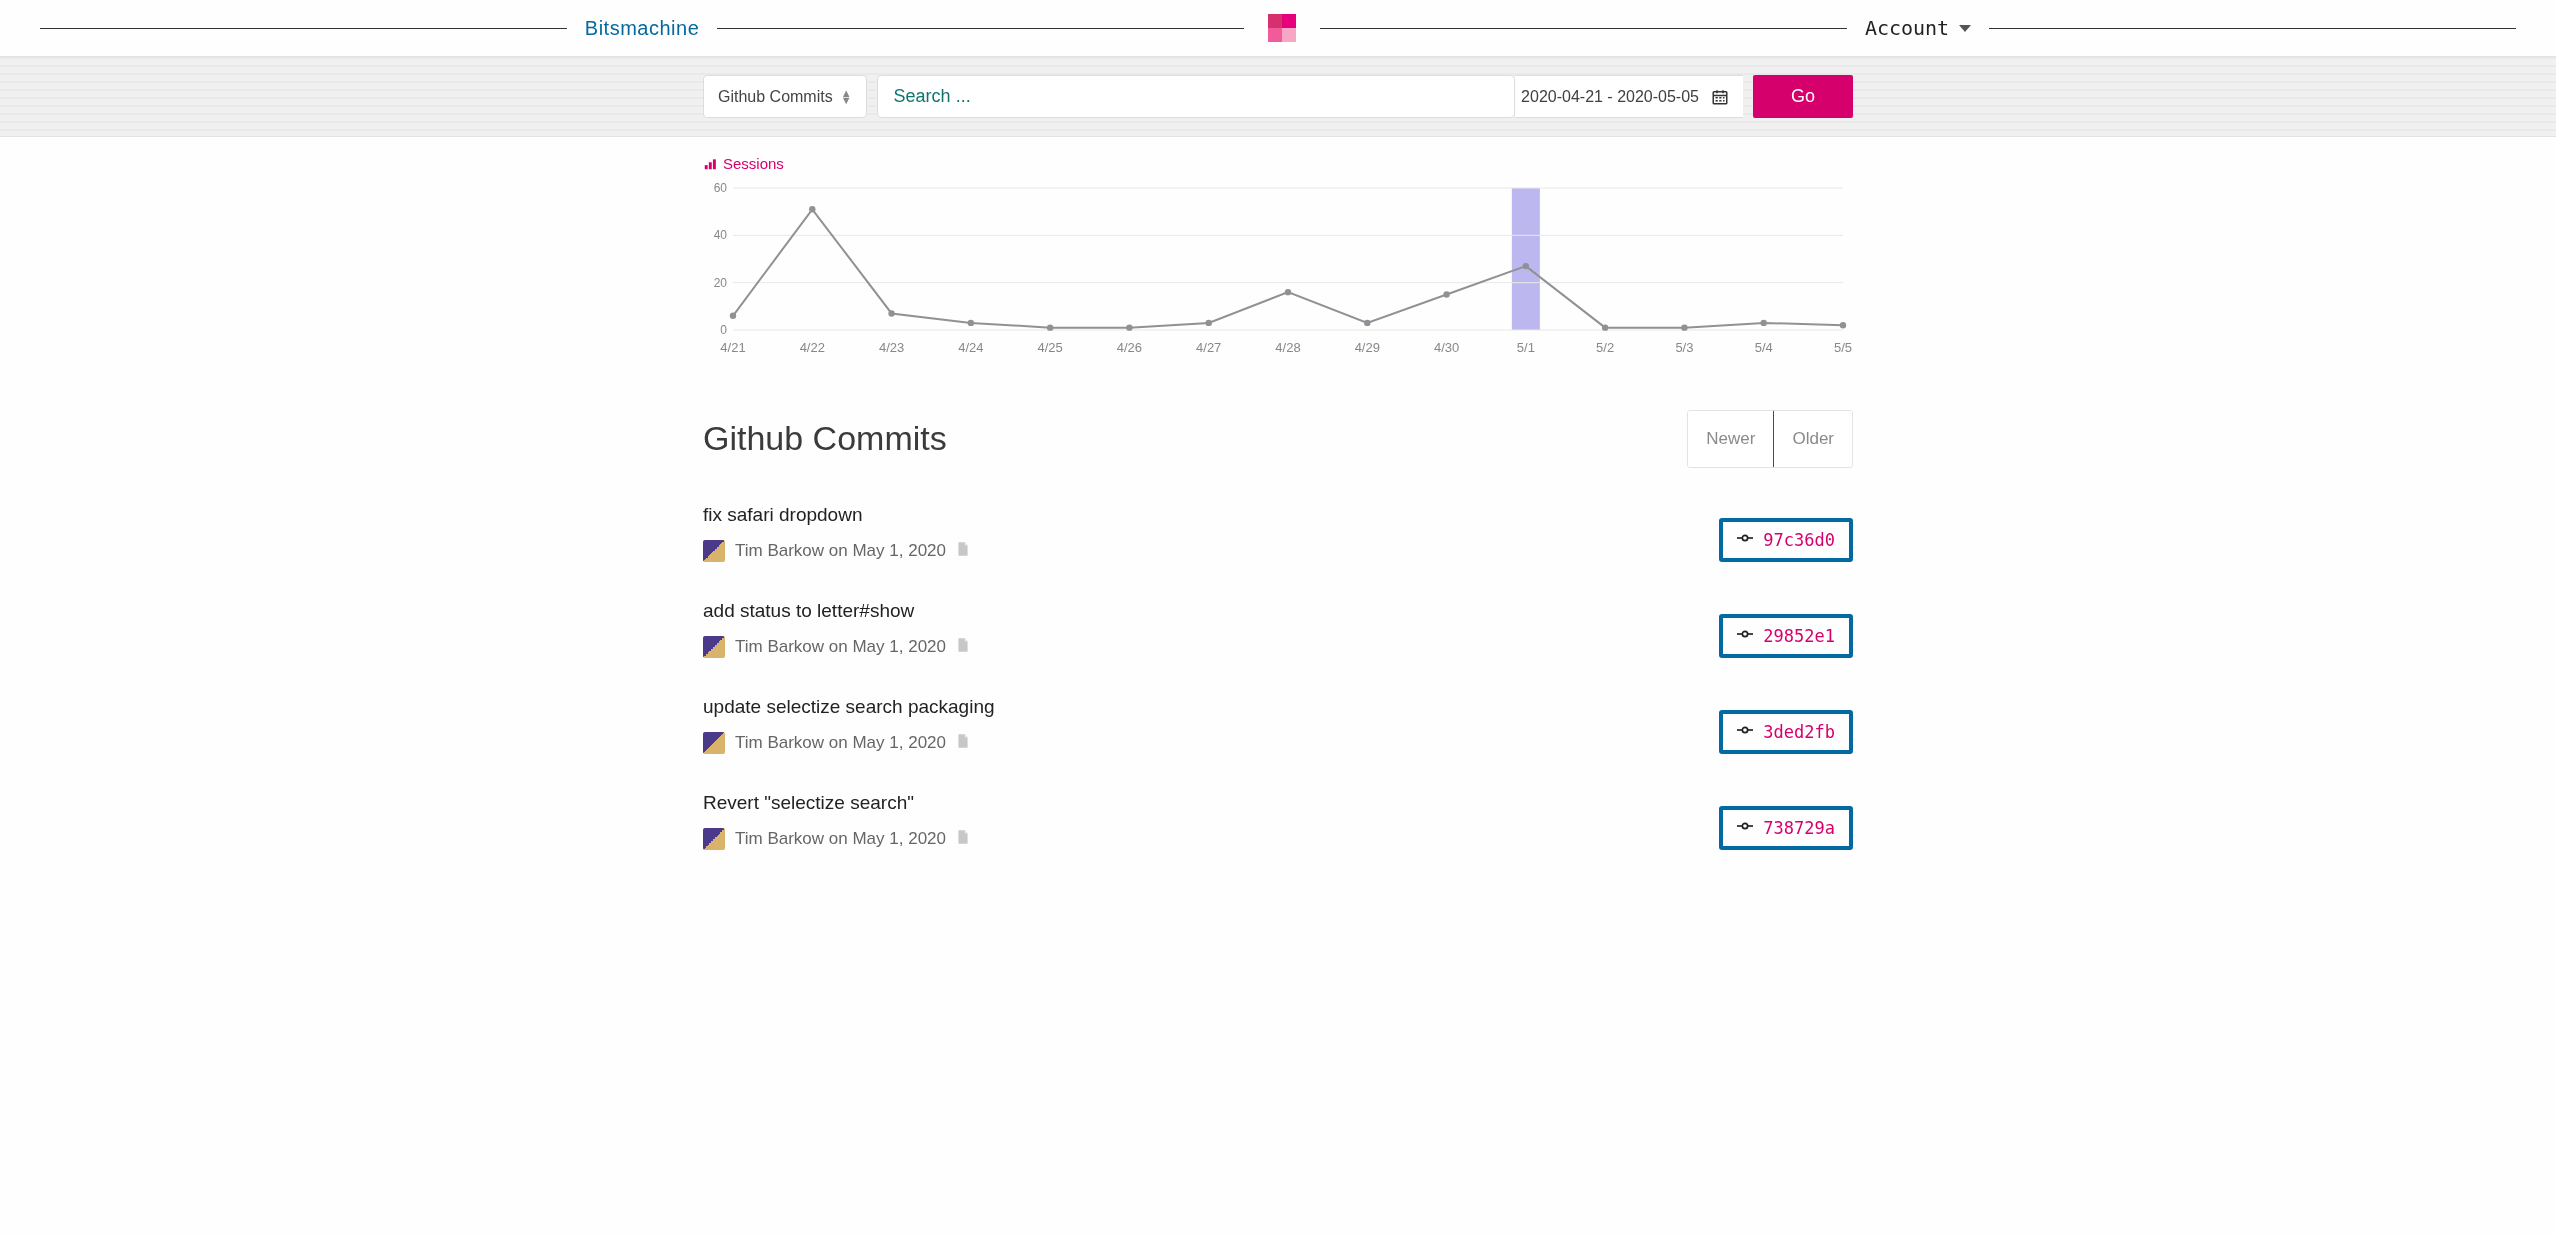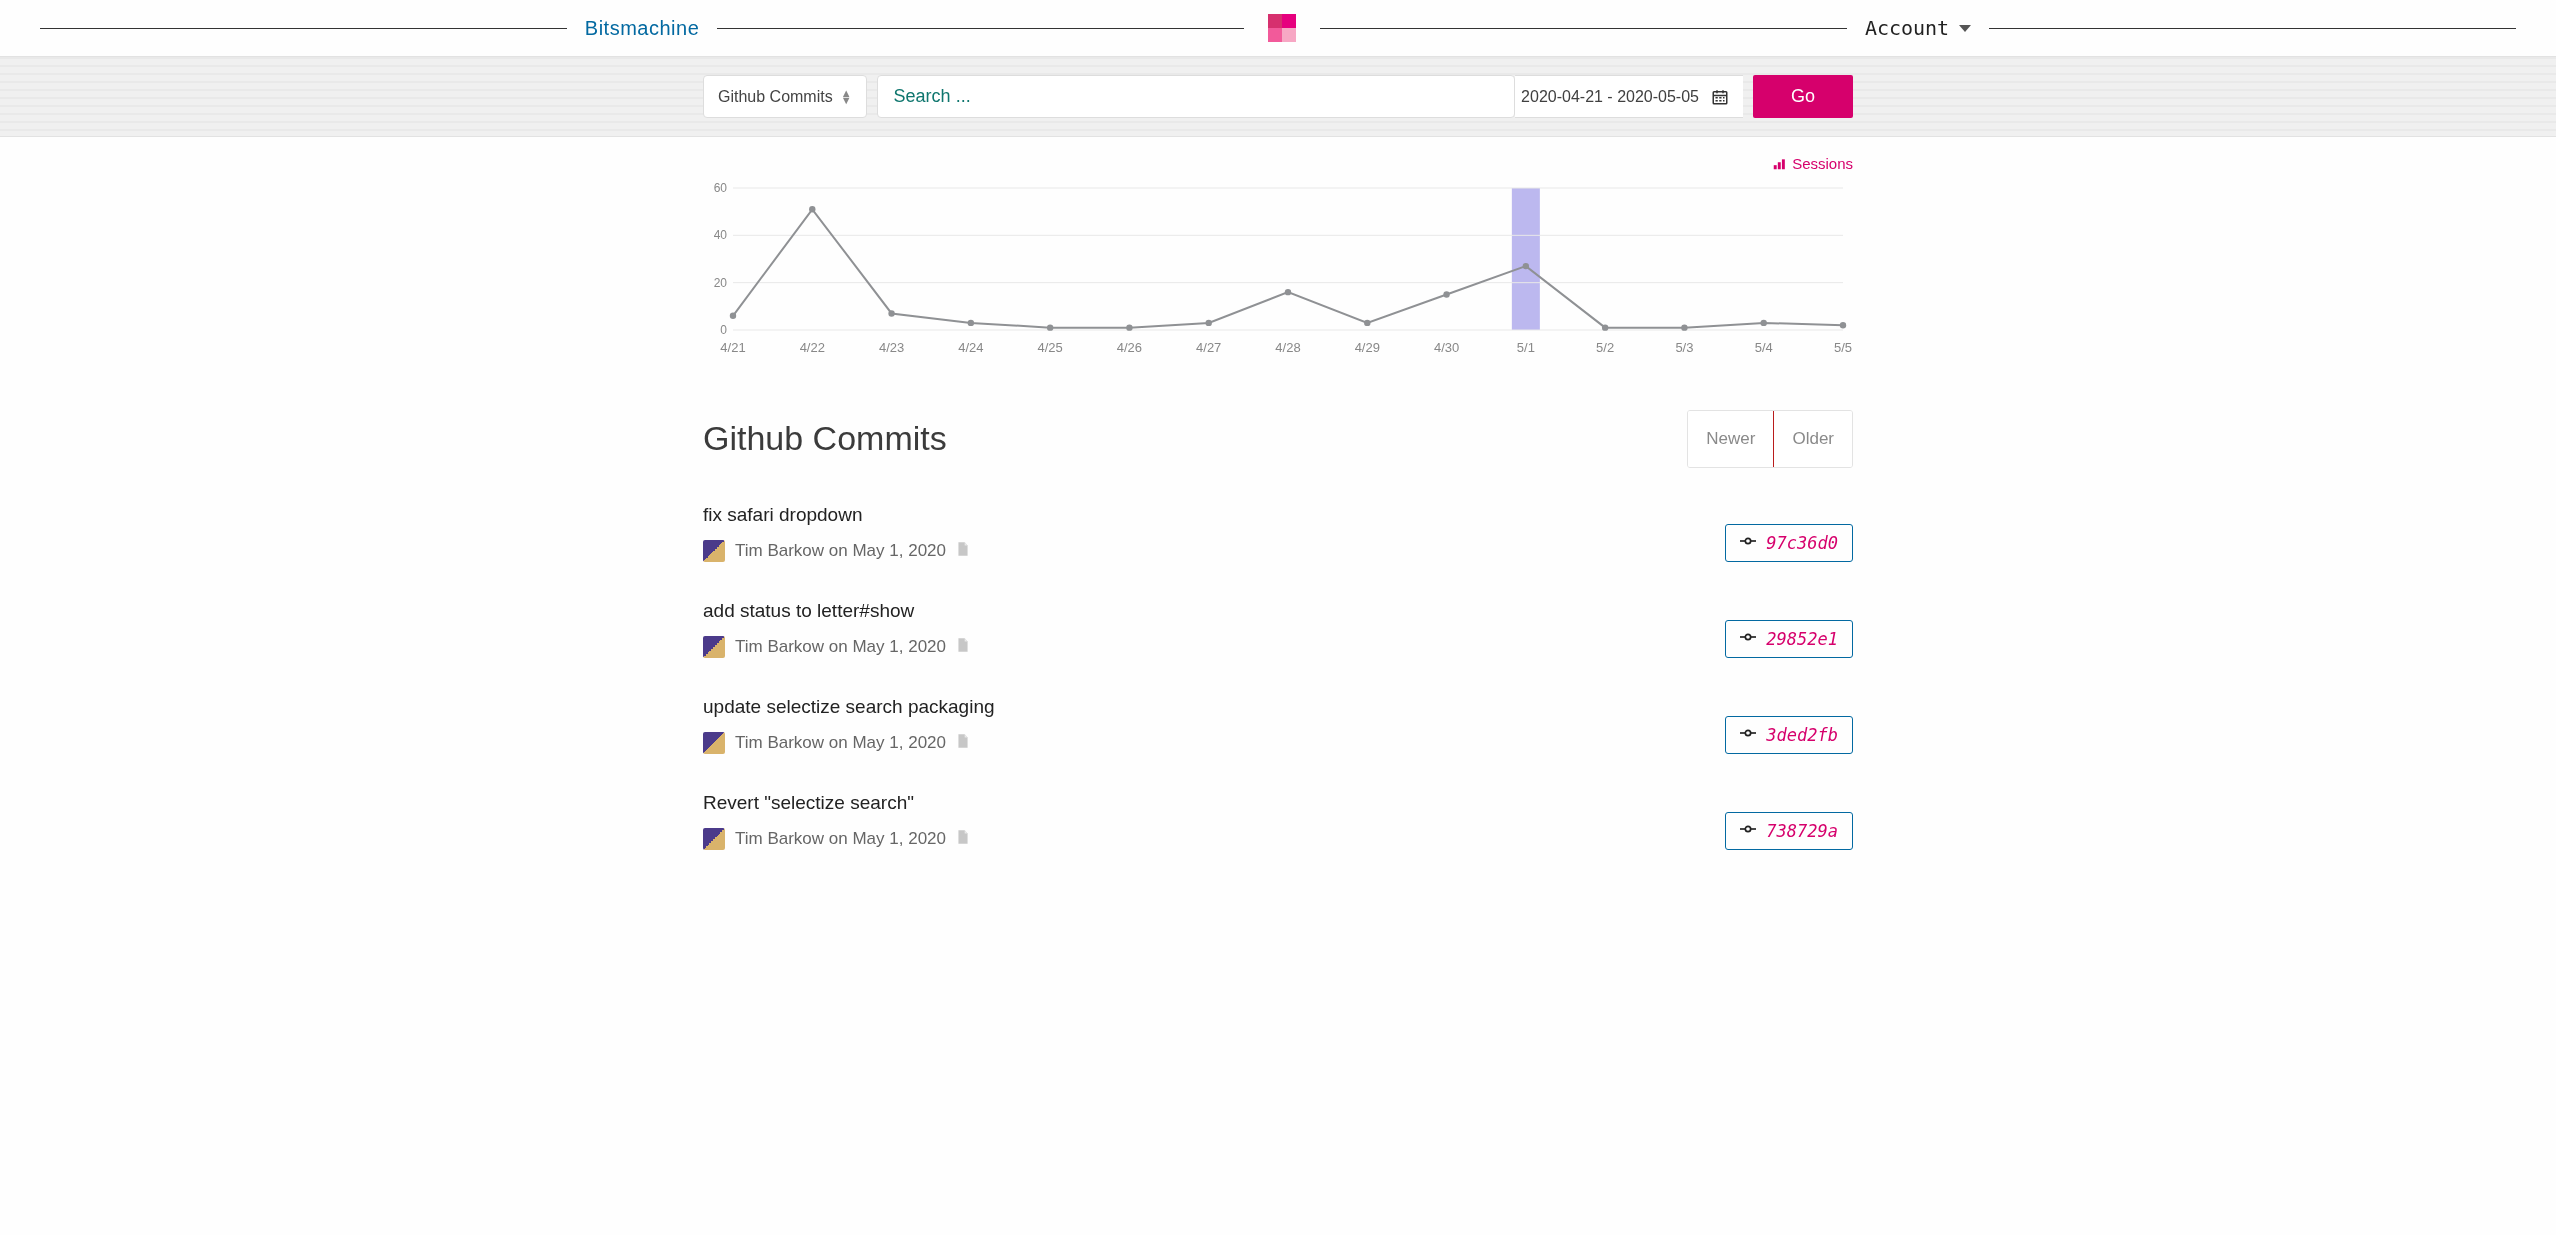--- a/index.html
+++ b/index.html
@@ -100,21 +100,21 @@
     border: none;
     border-radius: 2px;
     padding: 4px 38px;
     font-size: 18px;
     cursor: pointer;
   }
   
   .sessions-row {
     max-width: 1150px;
     margin: 18px auto 0;
-    text-align: right;
+    text-align: left;
     font-size: 15px;
   }
   .sessions-row a {
     color: #d6006c;
     text-decoration: none;
     display: inline-flex; align-items: center; gap: 6px;
     cursor: pointer;
   }
   
   .chart-wrap {
@@ -171,27 +171,26 @@
   .commit-meta {
     display: flex; align-items: center; gap: 10px;
     color: #666; font-size: 17px;
   }
   .avatar {
     width: 22px; height: 22px; border-radius: 2px;
     background: linear-gradient(135deg,#4b3a8a 0 50%,#d9b36b 50% 100%);
   }
   .doc-icon { color: #bcbcbc; font-size: 15px; }
   .hash-badge {
-    border: 1px solid #0369a1;
+    border: 4px solid #0369a1;
     border-radius: 3px;
     padding: 8px 14px;
     display: flex; align-items: center; gap: 10px;
     font-size: 17px;
     cursor: pointer;
-    font-style: italic;
   }
   .hash-badge .hash { color: #d6006c; font-family: Menlo, Consolas, monospace; }
   .commit-icon { font-size: 13px; color: #333; }
 </style>
 </head>
 <body>
 
 <div class="topbar">
   <div class="line"></div>
   <div class="brand">Bitsmachine</div>

